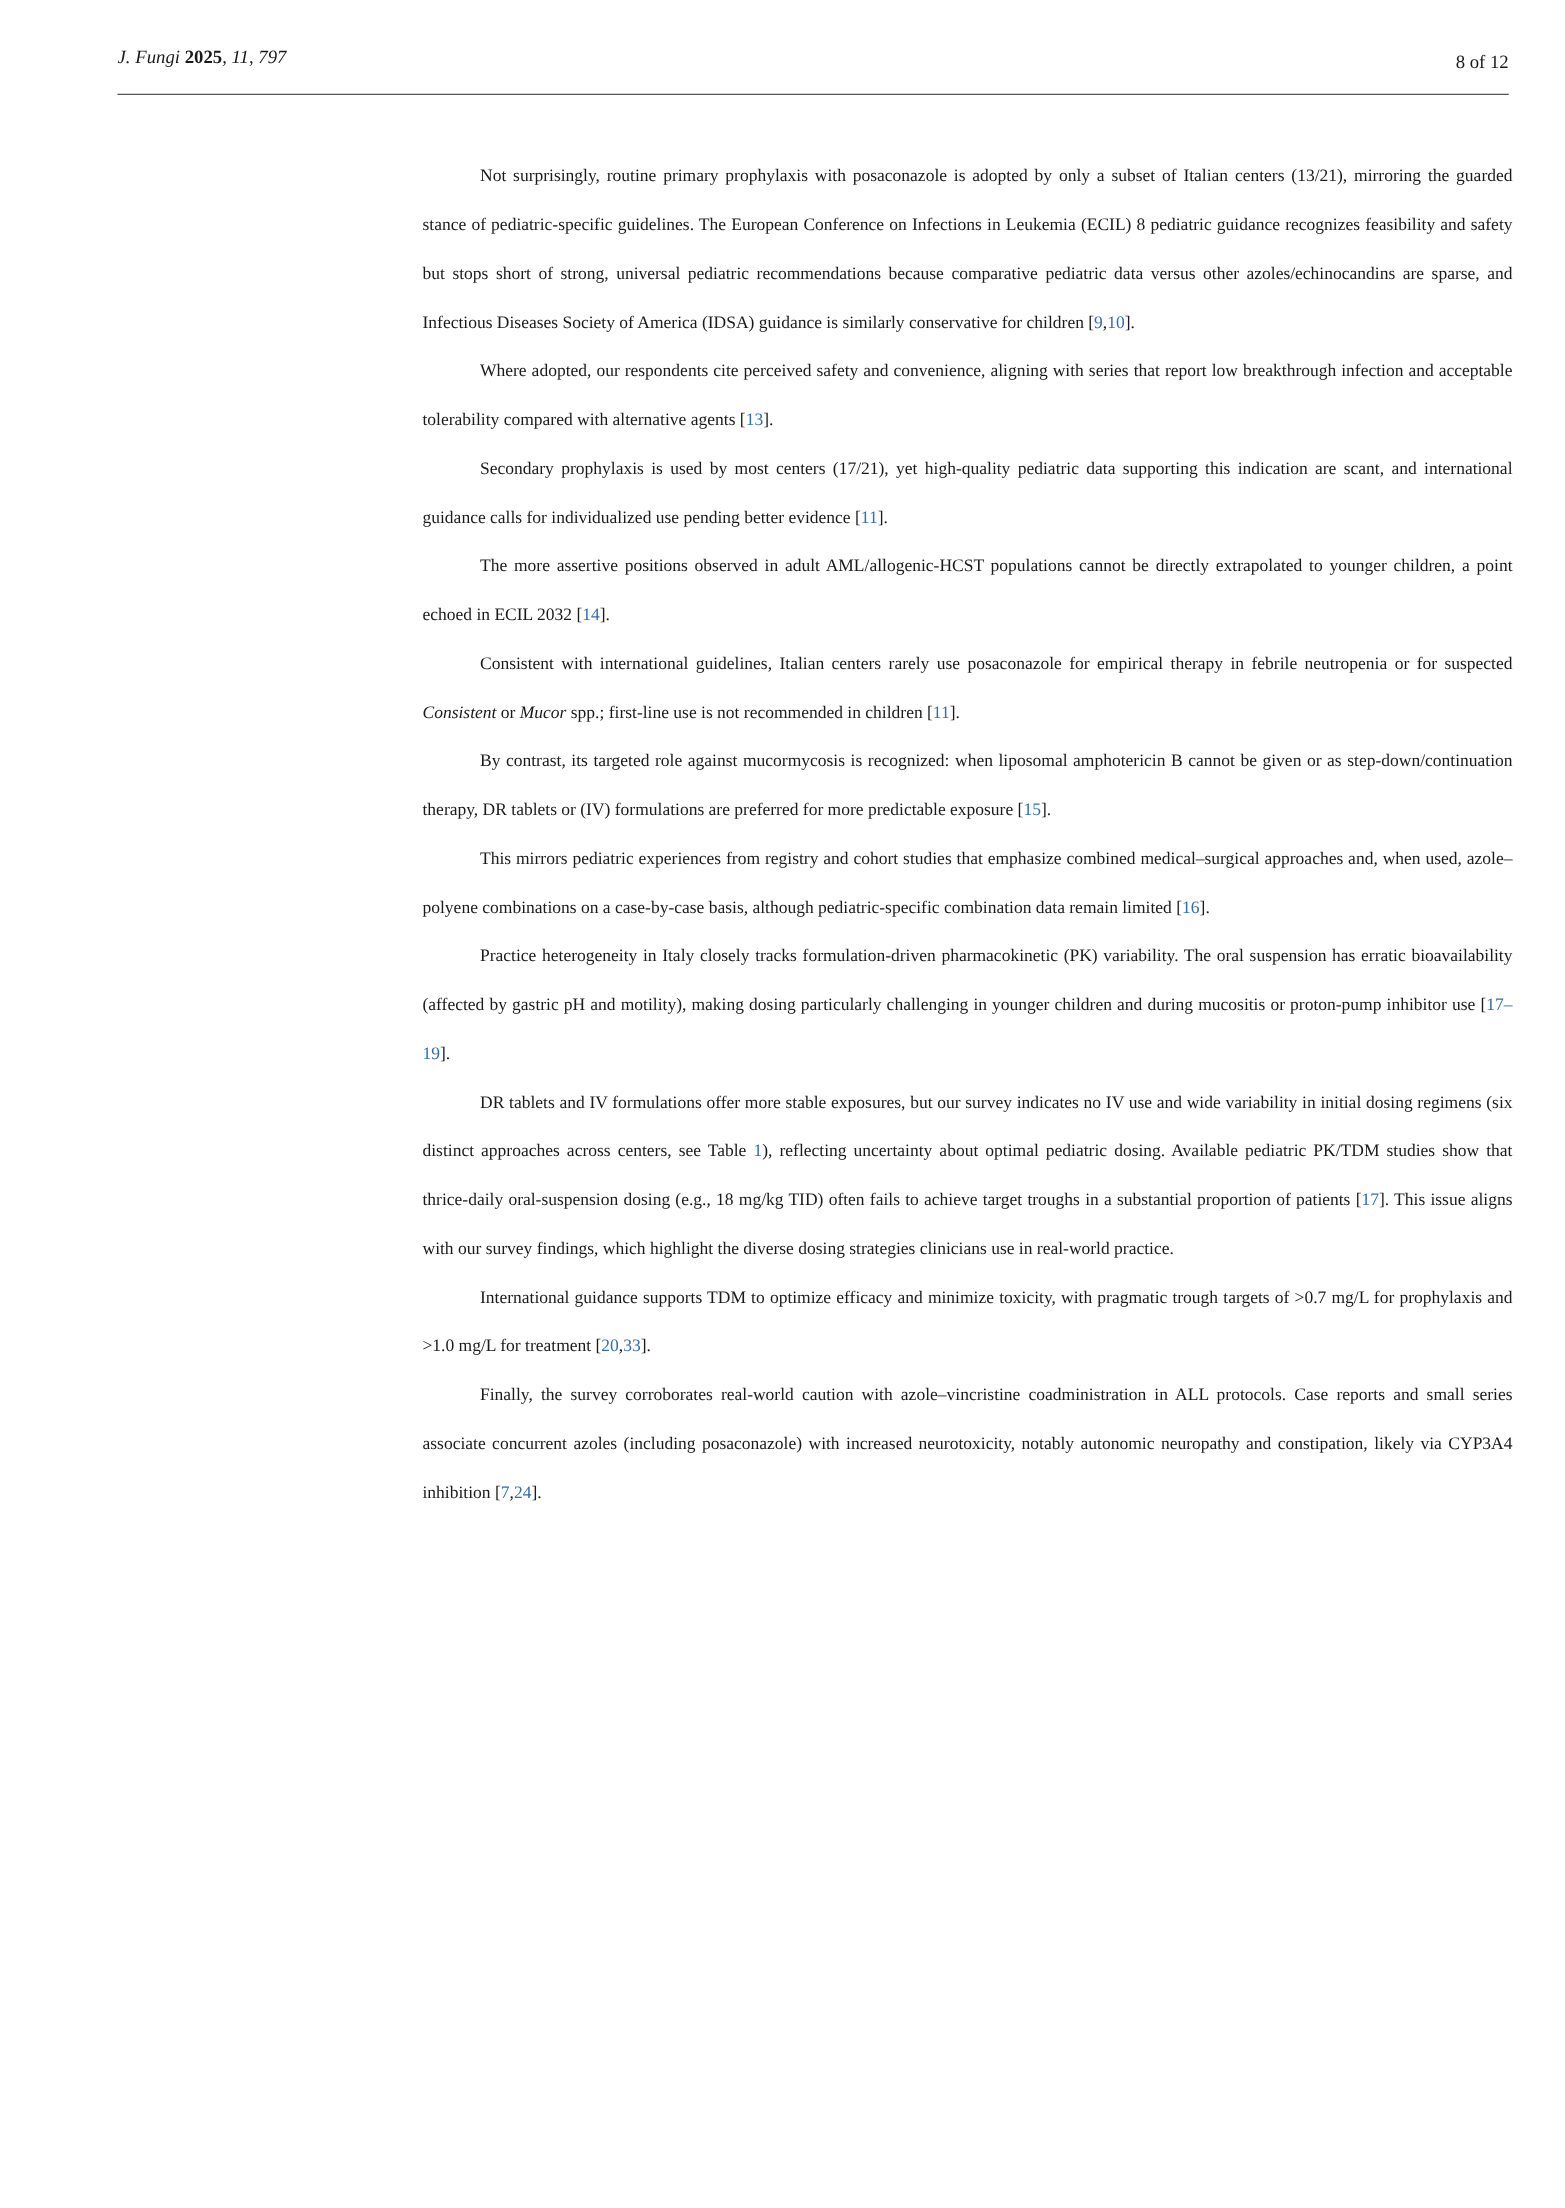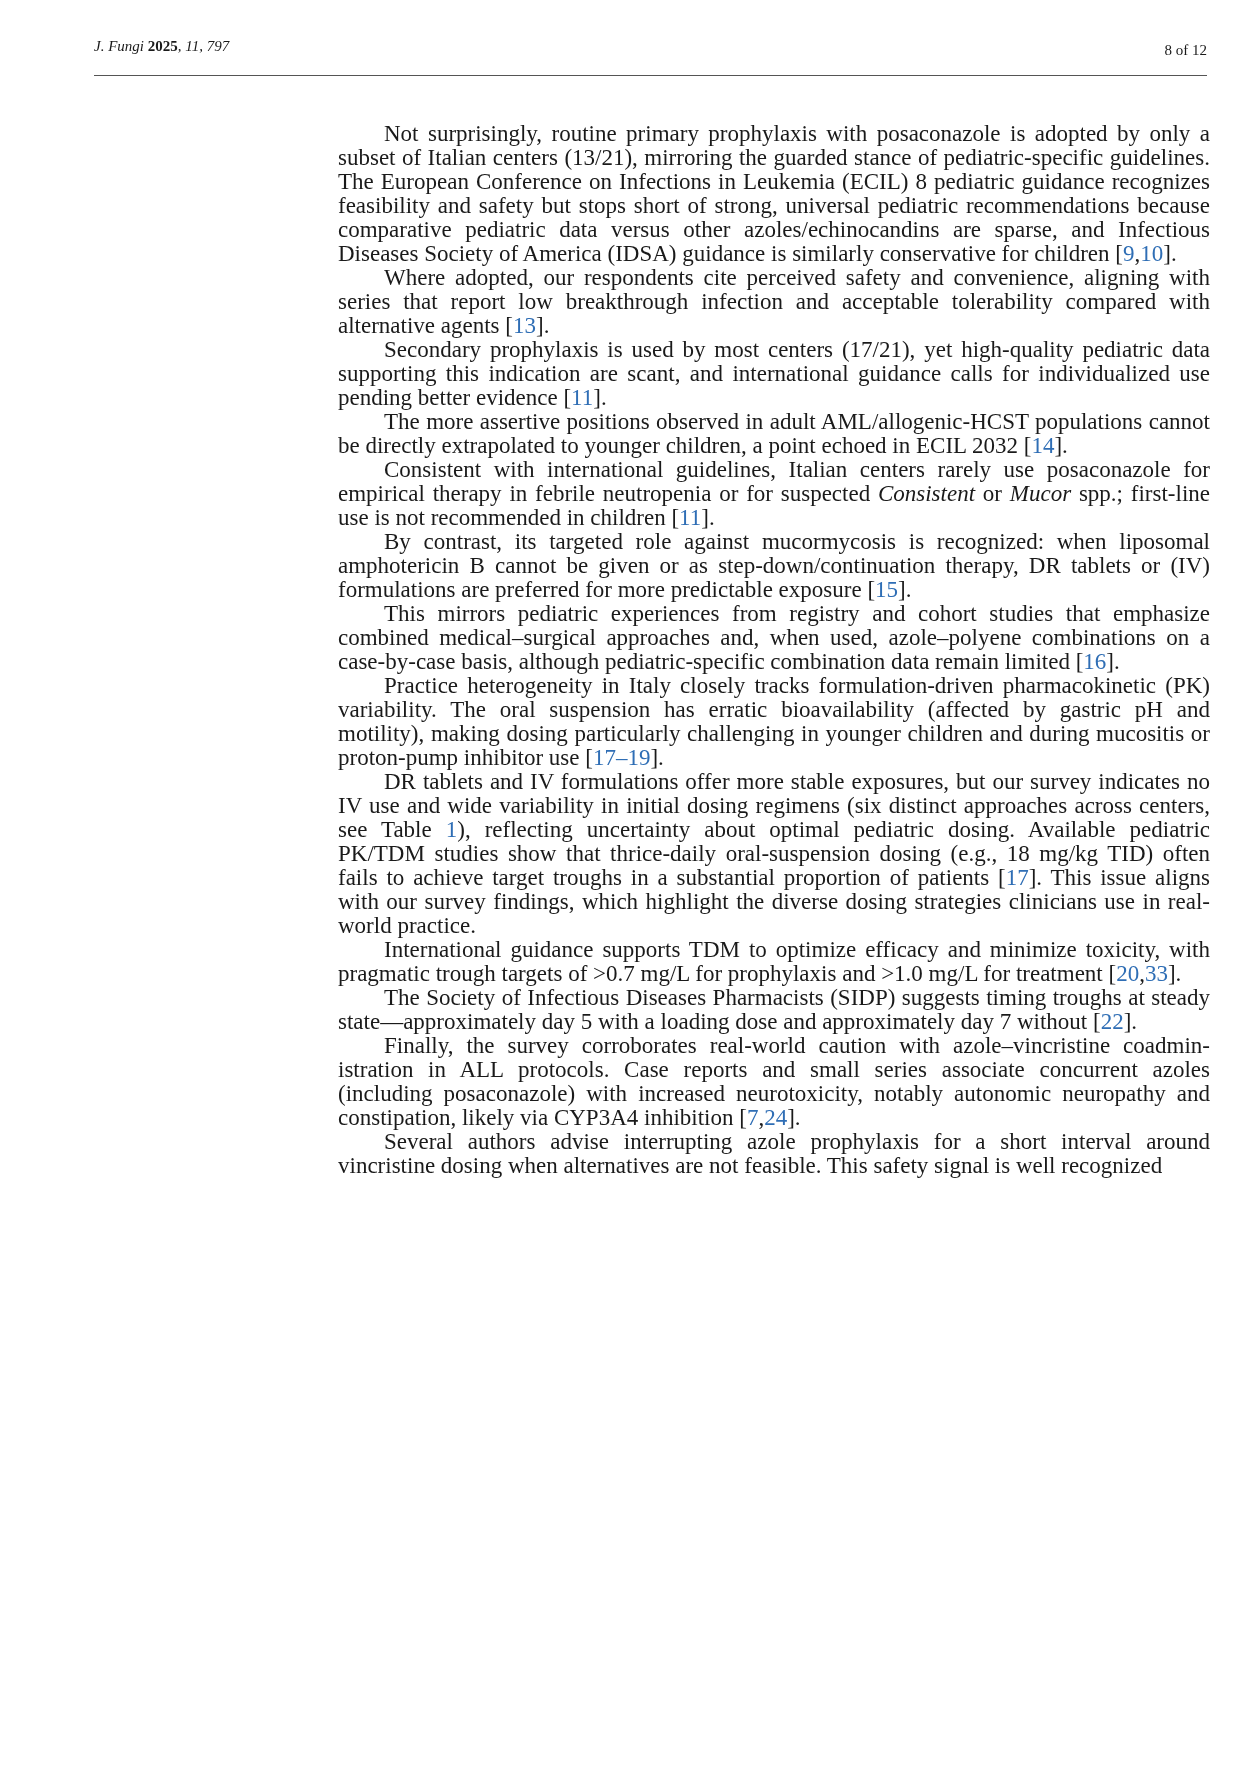--- a/index.html
+++ b/index.html
@@ -5,21 +5,21 @@
   html, body { margin: 0; padding: 0; background: #ffffff; }
   body { width: 1252px; height: 1766px; position: relative; overflow: hidden;
          font-family: "DejaVu Serif", "Liberation Serif", serif; color: #1a1a1a; }
   .header { position: absolute; left: 50px; right: 45px; top: 38px; height: 40px; margin-left: 44px; }
   .header .journal { position: absolute; left: 0; top: 0; font-size: 15px; font-family: "Liberation Serif", serif; }
   .header .journal i { font-style: italic; }
   .header .journal b { font-weight: bold; }
   .header .page-num { position: absolute; right: 0; top: 4px; font-size: 15px; font-family: "Liberation Serif", serif; }
   .header .rule { position: absolute; left: 0; right: 0; top: 37px; height: 1px; background: #555; }
   .body-text { position: absolute; left: 338px; width: 872px; top: 122px; }
-  .body-text p { margin: 0; font-family: "Liberation Serif", serif; font-size: 23px; line-height: 24px;
+  .body-text p { margin: 0; font-family: "Liberation Serif", serif; font-size: 14px; line-height: 39px;
                  text-align: justify; text-indent: 46px; hyphens: manual; }
   .cite { color: #2f6eb5; }
 </style>
 </head>
 <body>
 
 <div class="header">
   <div class="journal"><i>J. Fungi</i> <b>2025</b><i>, 11, 797</i></div>
   <div class="page-num">8 of 12</div>
   <div class="rule"></div>
@@ -29,16 +29,14 @@
     <p><span>Not surprisingly, routine primary prophylaxis with posaconazole is adopted by only a subset of Italian centers (13/21), mirroring the guarded stance of pediatric-specific guide­lines.  The European Conference on Infections in Leukemia (ECIL) 8 pediatric guidance recognizes feasibility and safety but stops short of strong, universal pediatric recommenda­tions because comparative pediatric data versus other azoles/echinocandins are sparse, and Infectious Diseases Society of America (IDSA) guidance is similarly conservative for children [</span><a class="cite">9</a><span>,</span><a class="cite">10</a><span>].</span></p>
     <p><span>Where adopted, our respondents cite perceived safety and convenience, aligning with series that report low breakthrough infection and acceptable tolerability compared with alternative agents [</span><a class="cite">13</a><span>].</span></p>
     <p><span>Secondary prophylaxis is used by most centers (17/21), yet high-quality pediatric data supporting this indication are scant, and international guidance calls for individualized use pending better evidence [</span><a class="cite">11</a><span>].</span></p>
     <p><span>The more assertive positions observed in adult AML/allogenic-HCST populations cannot be directly extrapolated to younger children, a point echoed in ECIL 2032 [</span><a class="cite">14</a><span>].</span></p>
     <p><span>Consistent with international guidelines, Italian centers rarely use posaconazole for empirical therapy in febrile neutropenia or for suspected </span><i>Consistent</i><span> or </span><i>Mucor</i><span> spp.; first-line use is not recommended in children [</span><a class="cite">11</a><span>].</span></p>
     <p><span>By contrast, its targeted role against mucormycosis is recognized:  when liposomal amphotericin B cannot be given or as step-down/continuation therapy, DR tablets or (IV) formulations are preferred for more predictable exposure [</span><a class="cite">15</a><span>].</span></p>
     <p><span>This mirrors pediatric experiences from registry and cohort studies that emphasize combined medical–surgical approaches and, when used, azole–polyene combinations on a case-by-case basis, although pediatric-specific combination data remain limited [</span><a class="cite">16</a><span>].</span></p>
     <p><span>Practice heterogeneity in Italy closely tracks formulation-driven pharmacokinetic (PK) variability.  The oral suspension has erratic bioavailability (affected by gastric pH and motility), making dosing particularly challenging in younger children and during mucositis or proton-pump inhibitor use [</span><a class="cite">17–19</a><span>].</span></p>
     <p><span>DR tablets and IV formulations offer more stable exposures, but our survey indicates no IV use and wide variability in initial dosing regimens (six distinct approaches across centers, see Table </span><a class="cite">1</a><span>), reflecting uncertainty about optimal pediatric dosing. Available pedi­atric PK/TDM studies show that thrice-daily oral-suspension dosing (e.g., 18 mg/kg TID) often fails to achieve target troughs in a substantial proportion of patients [</span><a class="cite">17</a><span>]. This issue aligns with our survey findings, which highlight the diverse dosing strategies clinicians use in real-world practice.</span></p>
     <p><span>International guidance supports TDM to optimize efficacy and minimize toxicity, with pragmatic trough targets of &gt;0.7 mg/L for prophylaxis and &gt;1.0 mg/L for treatment [</span><a class="cite">20</a><span>,</span><a class="cite">33</a><span>].</span></p>
-    <p><span>The Society of Infectious Diseases Pharmacists (SIDP) suggests timing troughs at steady state—approximately day 5 with a loading dose and approximately day 7 without [</span><a class="cite">22</a><span>].</span></p>
     <p><span>Finally, the survey corroborates real-world caution with azole–vincristine coadmin­istration in ALL protocols.  Case reports and small series associate concurrent azoles (including posaconazole) with increased neurotoxicity, notably autonomic neuropathy and constipation, likely via CYP3A4 inhibition [</span><a class="cite">7</a><span>,</span><a class="cite">24</a><span>].</span></p>
-    <p><span>Several authors advise interrupting azole prophylaxis for a short interval around vincristine dosing when alternatives are not feasible. This safety signal is well recognized</span></p>
   </div>
 
 </body></html>

